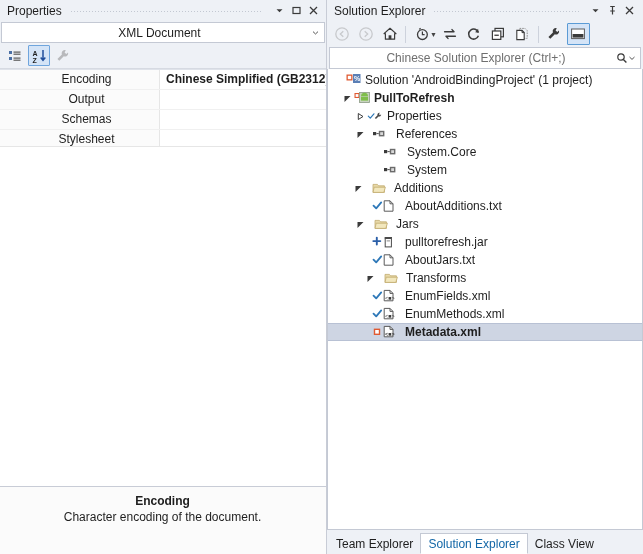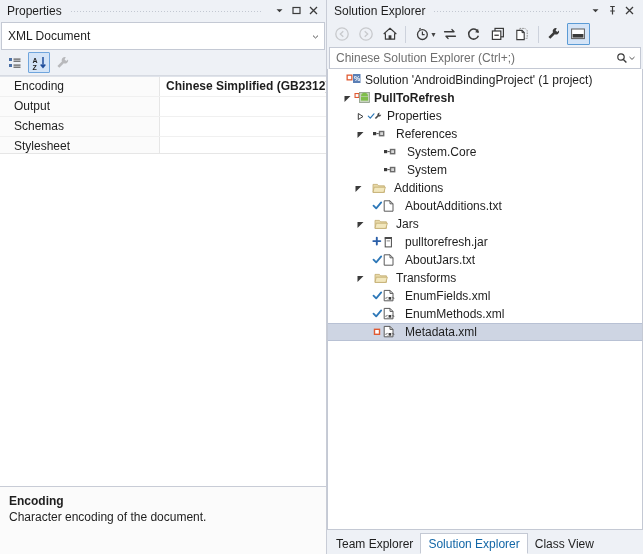--- a/index.html
+++ b/index.html
@@ -14,20 +14,21 @@
     font-size: 12px;
     color: #1e1e1e;
     overflow: hidden;
     position: relative;
   }
   .app {
     position: absolute;
     inset: 0;
     display: flex;
     background: #c4b5fd;
+    text-align: center;
   }
 
   
   .props-panel {
     width: 327px;
     height: 554px;
     box-sizing: border-box;
     display: flex;
     flex-direction: column;
     background: #eef1f6;
@@ -60,21 +61,21 @@
     height: 17px;
     display: flex;
     align-items: center;
     justify-content: center;
     color: #3b3b3b;
     font-size: 11px;
     line-height: 1;
   }
 
   .props-objsel {
-    height: 28px;
+    height: 21px;
     margin: 1px 1px 0 1px;
     background: #ffffff;
     border: 1px solid #c4c9d4;
     box-sizing: border-box;
     display: flex;
     align-items: center;
     padding: 0 4px 0 6px;
     flex: none;
   }
   .props-objsel .name {
@@ -269,20 +270,21 @@
     align-items: center;
     font-size: 12px;
     color: #1e1e1e;
     white-space: nowrap;
     box-sizing: border-box;
   }
   .tree-row.selected {
     background: #ced5e3;
     border-top: 1px solid #b8c1d4;
     border-bottom: 1px solid #b8c1d4;
+    font-weight: bold;
   }
   .tw-exp {
     width: 13px;
     height: 18px;
     display: flex;
     align-items: center;
     justify-content: center;
     flex: none;
   }
   .tw-icon {
@@ -659,21 +661,21 @@
         <span class="tw-icon" style="width:30px">
           <svg width="30" height="14" viewBox="0 0 30 14">
             <path d="M1.5 6.6 L4.2 9.4 L9.2 3.4" stroke="#2e78b8" stroke-width="1.8" fill="none" stroke-linecap="round" stroke-linejoin="round"></path>
             <path d="M12.2 1.8 L18 1.8 L21 4.8 L21 12.2 L12.2 12.2 Z" fill="#ffffff" stroke="#5a5a5a" stroke-width="1"></path>
             <path d="M18 1.8 L18 4.8 L21 4.8" fill="none" stroke="#5a5a5a" stroke-width="1"></path>
           </svg>
         </span>
         <span class="tw-label">AboutJars.txt</span>
       </div>
 
-      <div class="tree-row" style="padding-left:26px">
+      <div class="tree-row" style="padding-left:36px">
         <span class="tw-exp">
           <svg width="9" height="9" viewBox="0 0 9 9">
               <path d="M1.5 2 L7.5 2 L1.5 8 Z" fill="#3b3b3b"></path>
             </svg>
         </span>
         <span class="tw-icon" style="width:26px">
           <svg width="24" height="13" viewBox="0 0 24 13">
             <path d="M7 2.4 L11.4 2.4 L12.6 3.8 L18.4 3.8 L18.4 10.4 L7 10.4 Z" fill="#e8d9a8" stroke="#c2ab6e" stroke-width="0.8"></path>
             <path d="M8.2 5.2 L19.4 5.2 L17.8 10.4 L7 10.4 Z" fill="#f2e7bd" stroke="#c2ab6e" stroke-width="0.8"></path>
           </svg>

